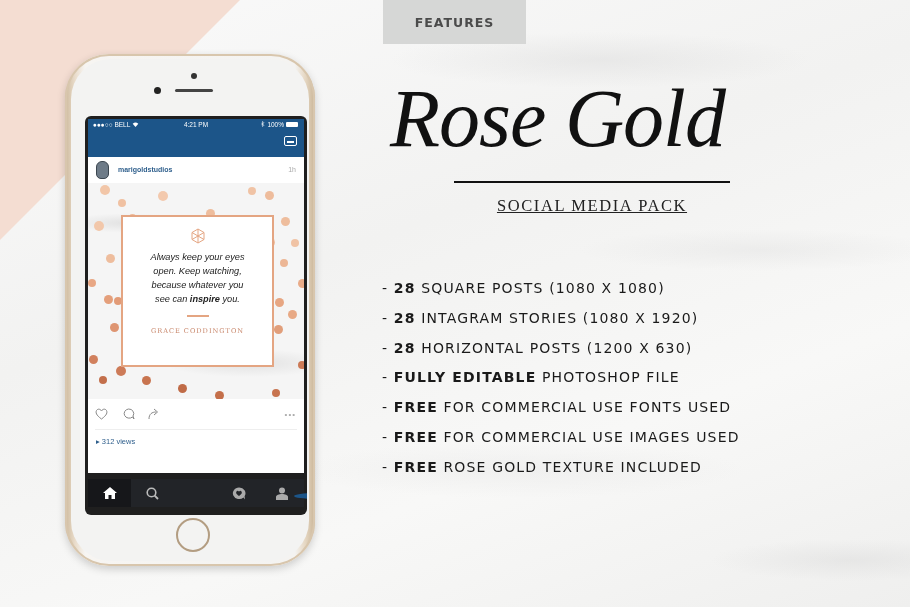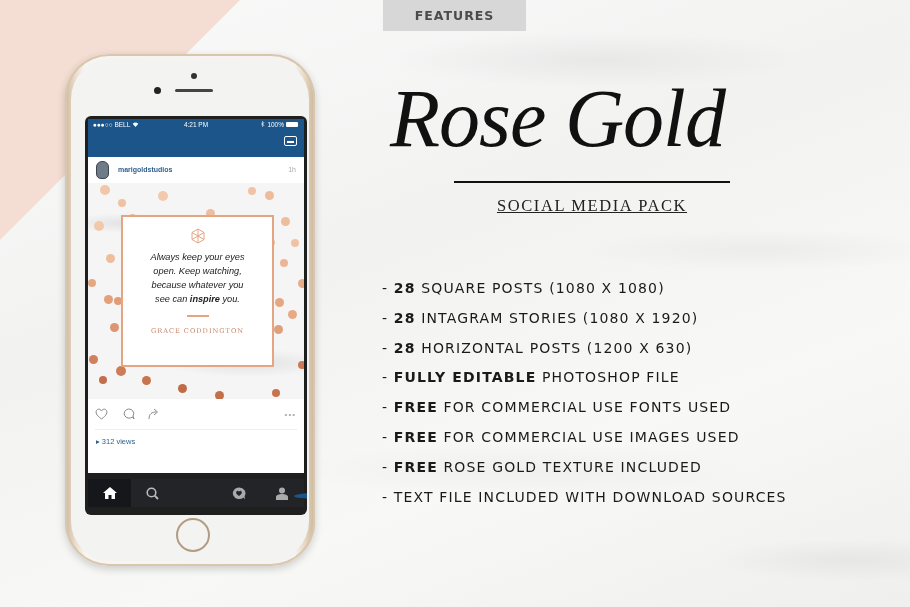--- a/index.html
+++ b/index.html
@@ -16,21 +16,21 @@
       radial-gradient(ellipse 320px 40px at 520px 470px, rgba(220,220,220,0.3), transparent 70%),
       radial-gradient(ellipse 200px 30px at 850px 560px, rgba(210,210,210,0.35), transparent 70%),
       linear-gradient(160deg, #fafafa 0%, #f2f2f1 40%, #f8f8f7 70%, #efefee 100%);
   }
   .pink-triangle {
     position:absolute; left:0; top:0; width:240px; height:240px;
     background:#f4ddd2;
     clip-path: polygon(0 0, 240px 0, 0 240px);
   }
   .features-tab {
-    position:absolute; left:383px; top:0; width:143px; height:31px;
+    position:absolute; left:383px; top:0; width:143px; height:44px;
     background:#d6d7d6; color:#4b4b4b;
     font-family:"DejaVu Sans", sans-serif; font-size:12.5px; font-weight:bold; letter-spacing:1px;
     display:flex; align-items:center; justify-content:center;
   }
 
   
   .phone {
     position:absolute; left:65px; top:54px; width:250px; height:512px;
     border-radius:44px;
     background:linear-gradient(90deg,#cdb99c 0%, #e9dccb 4%, #f7f5f2 8%, #f4f3f1 92%, #e6d8c4 96%, #c9b496 100%);
@@ -272,14 +272,13 @@
 <div class="subtitle">SOCIAL MEDIA PACK</div>
 
 <ul class="features-list">
   <li><span>- </span><b>28</b><span> SQUARE POSTS (1080 X 1080)</span></li>
   <li><span>- </span><b>28</b><span> INTAGRAM STORIES (1080 X 1920)</span></li>
   <li><span>- </span><b>28</b><span> HORIZONTAL POSTS (1200 X 630)</span></li>
   <li><span>- </span><b>FULLY EDITABLE</b><span> PHOTOSHOP FILE</span></li>
   <li><span>- </span><b>FREE</b><span> FOR COMMERCIAL USE FONTS USED</span></li>
   <li><span>- </span><b>FREE</b><span> FOR COMMERCIAL USE IMAGES USED</span></li>
   <li><span>- </span><b>FREE</b><span> ROSE GOLD TEXTURE INCLUDED</span></li>
-  <li><span>- </span><span>TEXT FILE INCLUDED WITH DOWNLOAD SOURCES</span></li>
 </ul>
 
 </body></html>

